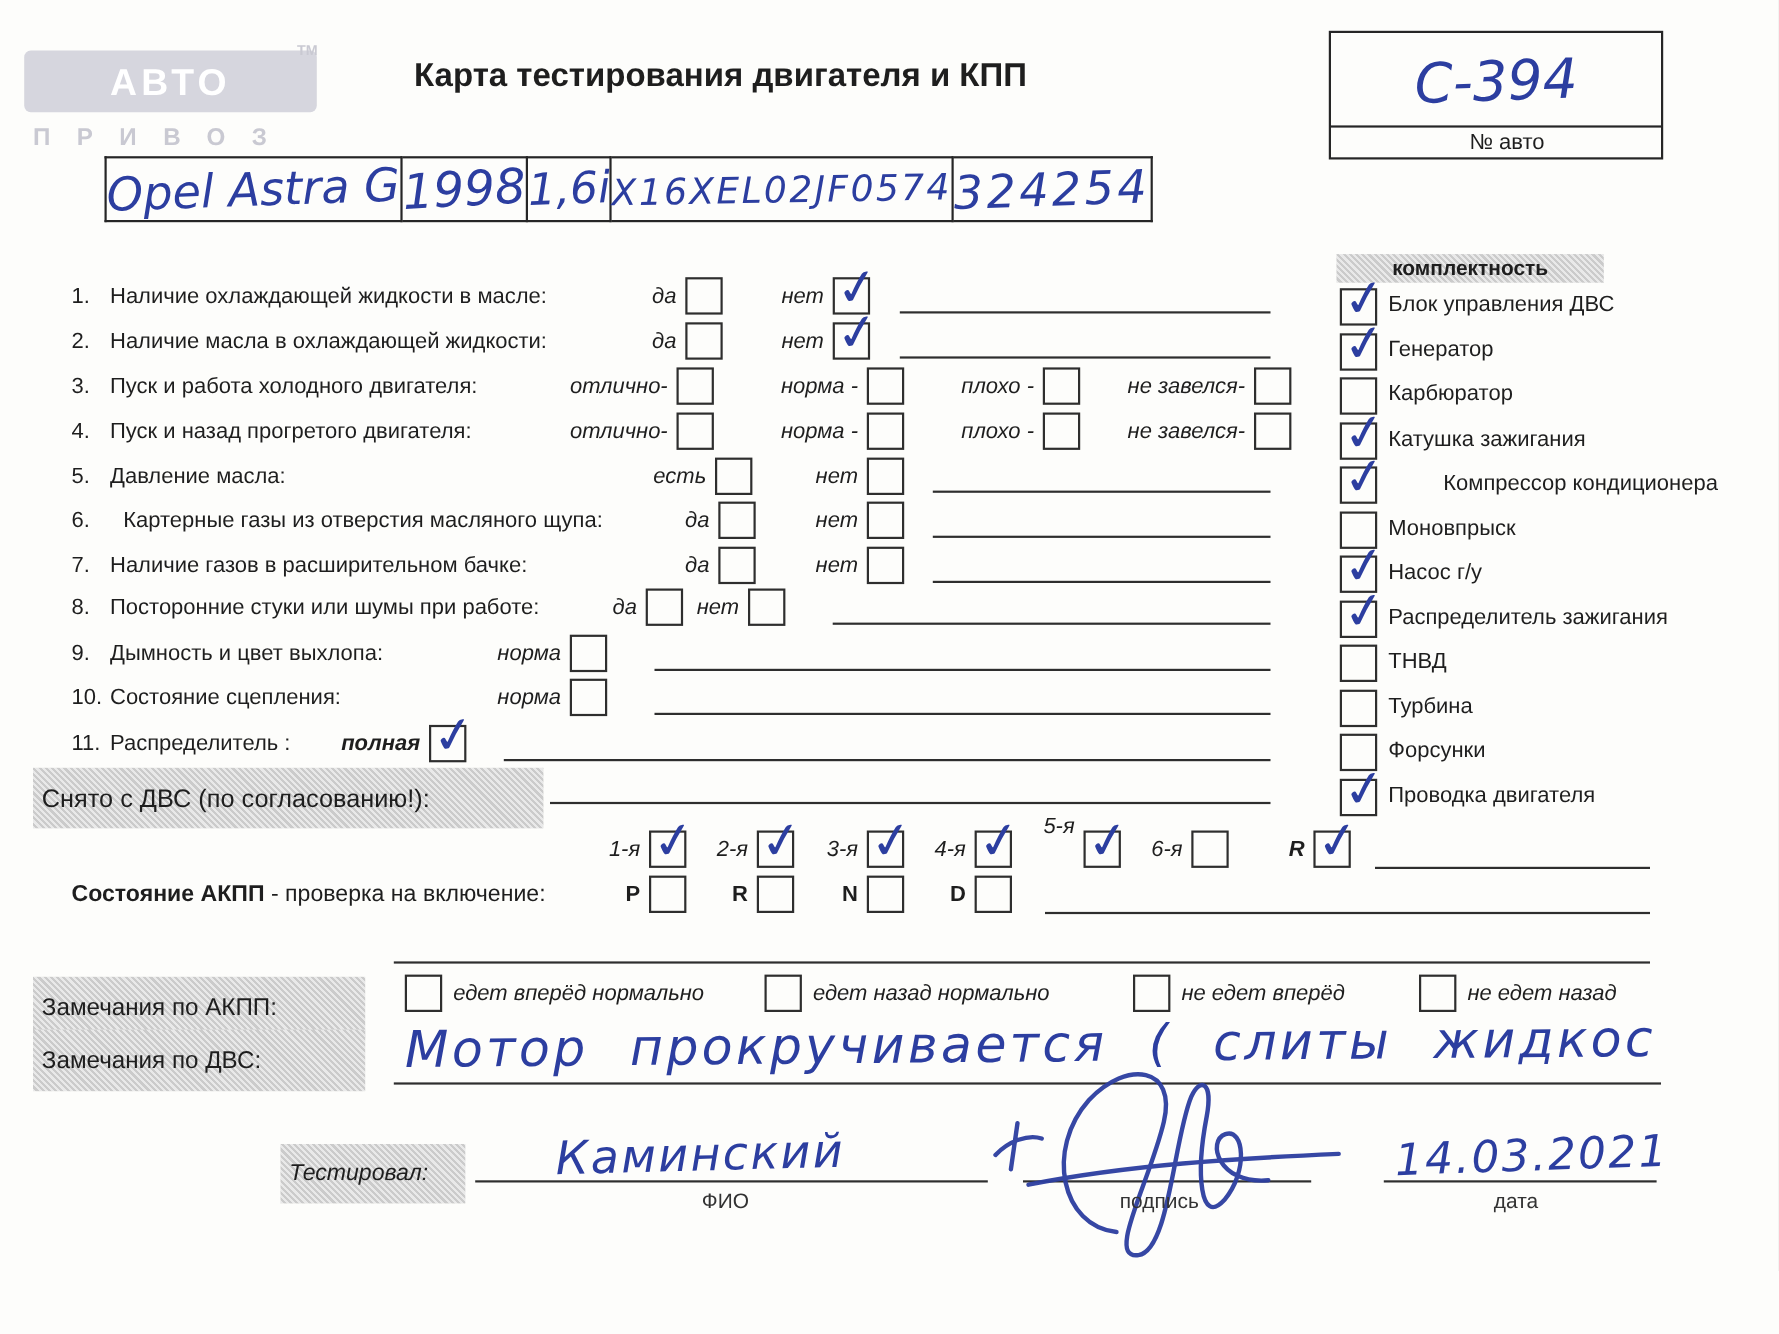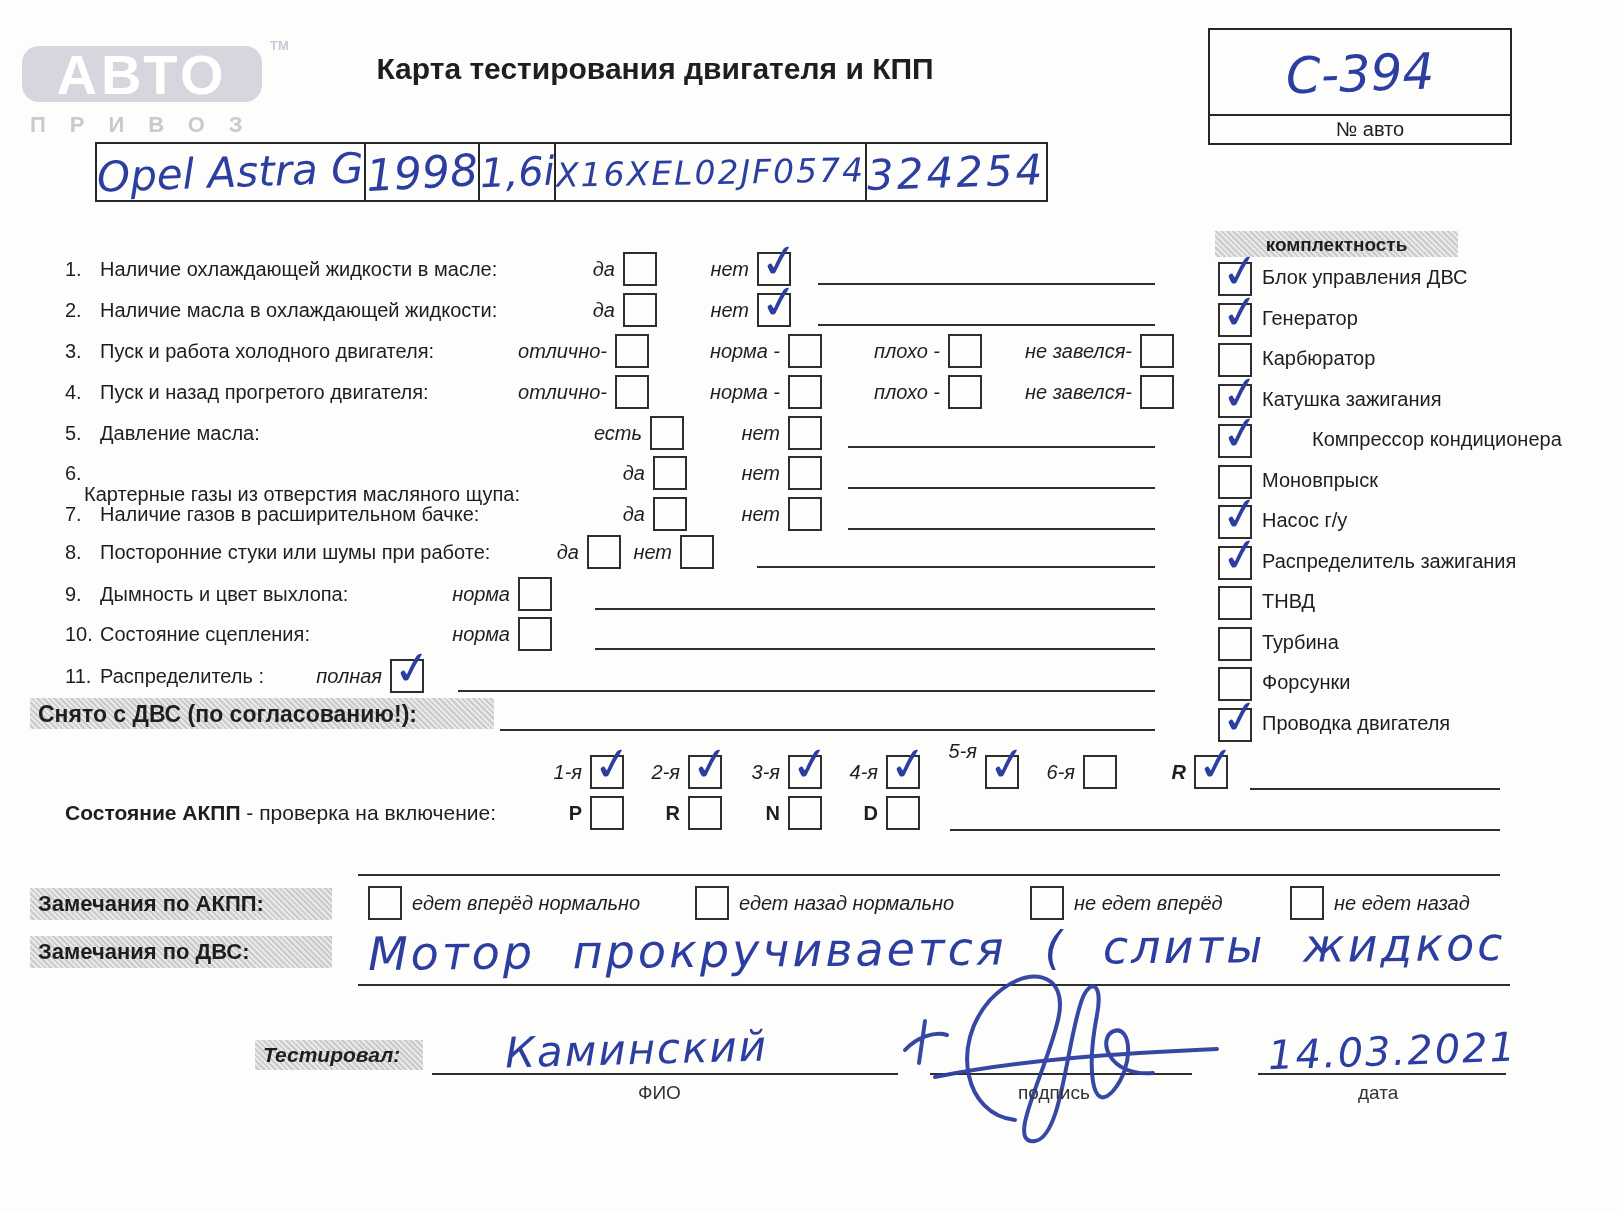--- a/index.html
+++ b/index.html
@@ -7,36 +7,36 @@
         font-family:"Liberation Sans",sans-serif;color:#1e1e1e;}
   .abs{position:absolute;}
   .lbl{position:absolute;font-size:20px;white-space:nowrap;}
   .optr{position:absolute;transform:translateX(-100%);font-style:italic;font-size:20px;white-space:nowrap;}
   .optl{position:absolute;font-style:italic;font-size:20px;white-space:nowrap;}
   .box{position:absolute;width:30px;height:30px;border:2px solid #2e2e2e;background:transparent;}
   .box.checked::after{content:"\2713";position:absolute;left:1px;top:-20px;font-size:46px;font-weight:bold;
         color:#2c3ea0;transform:rotate(-8deg);font-family:"DejaVu Sans",sans-serif;}
   .line{position:absolute;height:0;border-bottom:2px solid #2e2e2e;}
   .shade{background:#dadada;background-image:repeating-linear-gradient(45deg,rgba(255,255,255,.4) 0 2px,rgba(0,0,0,.07) 2px 4px);}
-  .shlbl{position:absolute;font-weight:bold;font-size:22px;padding:3px 8px;white-space:nowrap;}
+  .shlbl{position:absolute;font-weight:normal;font-size:22px;padding:15px 8px;white-space:nowrap;}
   .hw{color:#2c3ea0;font-family:"DejaVu Sans",sans-serif;font-style:italic;white-space:nowrap;}
   #vt{position:absolute;border-collapse:collapse;table-layout:fixed;}
   #vt td{border:2px solid #262626;text-align:center;padding:0;overflow:visible;}
   #vt tr.th td{height:30px;font-weight:bold;font-size:20px;}
   #vt tr.tdw td{height:56px;}
   .cap{position:absolute;font-size:19px;color:#333;}
   .boldrow{position:absolute;font-size:21px;white-space:nowrap;}
 </style>
 </head>
 <body>
 
 <div id="page">
 
   <div class="abs" style="left:22px;top:46px;">
-    <div style="position:relative;background:#d6d6de;border-radius:17px;width:240px;height:56px;text-align:center;line-height:58px;color:#ffffff;font-weight:bold;font-size:56px;letter-spacing:4px;">АВТО</div>
+    <div style="position:relative;background:#d6d6de;border-radius:6px;width:266px;height:56px;text-align:center;line-height:58px;color:#ffffff;font-weight:bold;font-size:34px;letter-spacing:4px;">АВТО</div>
     <span style="position:absolute;left:248px;top:-8px;color:#c9c9d2;font-size:13px;font-weight:bold;">TM</span>
     <div style="margin-top:10px;color:#c9c9d2;font-weight:bold;font-size:22px;letter-spacing:24px;padding-left:8px;">ПРИВОЗ</div>
   </div>
 
   <div class="abs" style="left:320px;top:52px;width:670px;text-align:center;font-weight:bold;font-size:30px;">Карта тестирования двигателя  и КПП</div>
 
   <div class="abs" style="left:1208px;top:28px;width:300px;border:2px solid #262626;">
     <div class="hw" style="height:84px;line-height:88px;text-align:center;font-size:50px;transform:rotate(-2deg);">С-394</div>
     <div style="border-top:2px solid #262626;height:27px;line-height:27px;text-align:center;font-weight:normal;font-size:20px;padding-left:20px;">№ авто</div>
   </div>
@@ -120,21 +120,21 @@
 
   <span class="lbl" style="left:65px;top:422px;">5.</span>
   <span class="lbl" style="left:100px;top:422px;">Давление масла:</span>
   <span class="optr" style="left:642px;top:422px;">есть</span>
   <span class="box" style="left:650px;top:416px;"></span>
   <span class="optr" style="left:780px;top:422px;">нет</span>
   <span class="box" style="left:788px;top:416px;"></span>
   <span class="line" style="left:848px;top:446px;width:307px;"></span>
 
   <span class="lbl" style="left:65px;top:462px;">6.</span>
-  <span class="lbl" style="left:84px;top:462px;margin-top:21px;">Картерные газы из отверстия масляного щупа:</span>
+  <span class="lbl" style="left:112px;top:462px;">Картерные газы из отверстия масляного щупа:</span>
   <span class="optr" style="left:645px;top:462px;">да</span>
   <span class="box" style="left:653px;top:456px;"></span>
   <span class="optr" style="left:780px;top:462px;">нет</span>
   <span class="box" style="left:788px;top:456px;"></span>
   <span class="line" style="left:848px;top:487px;width:307px;"></span>
 
   <span class="lbl" style="left:65px;top:503px;">7.</span>
   <span class="lbl" style="left:100px;top:503px;">Наличие газов в расширительном бачке:</span>
   <span class="optr" style="left:645px;top:503px;">да</span>
   <span class="box" style="left:653px;top:497px;"></span>
@@ -157,21 +157,21 @@
   <span class="line" style="left:595px;top:608px;width:560px;"></span>
 
   <span class="lbl" style="left:65px;top:623px;">10.</span>
   <span class="lbl" style="left:100px;top:623px;">Состояние сцепления:</span>
   <span class="optr" style="left:510px;top:623px;">норма</span>
   <span class="box" style="left:518px;top:617px;"></span>
   <span class="line" style="left:595px;top:648px;width:560px;"></span>
 
   <span class="lbl" style="left:65px;top:665px;">11.</span>
   <span class="lbl" style="left:100px;top:665px;">Распределитель :</span>
-  <span class="optr" style="left:382px;top:665px;">полная</span>
+  <span class="optr" style="left:382px;top:665px;font-weight:bold;">полная</span>
   <span class="box checked" style="left:390px;top:659px;"></span>
   <span class="line" style="left:458px;top:690px;width:697px;"></span>
 
   <div class="abs shade shlbl" style="left:30px;top:698px;width:448px;height:25px;font-size:23px;">Снято с ДВС (по согласованию!):</div>
   <span class="line" style="left:500px;top:729px;width:655px;"></span>
 
   <span class="optr" style="left:582px;top:761px;">1-я</span>
   <span class="box checked" style="left:590px;top:755px;"></span>
   <span class="optr" style="left:680px;top:761px;">2-я</span>
   <span class="box checked" style="left:688px;top:755px;"></span>

